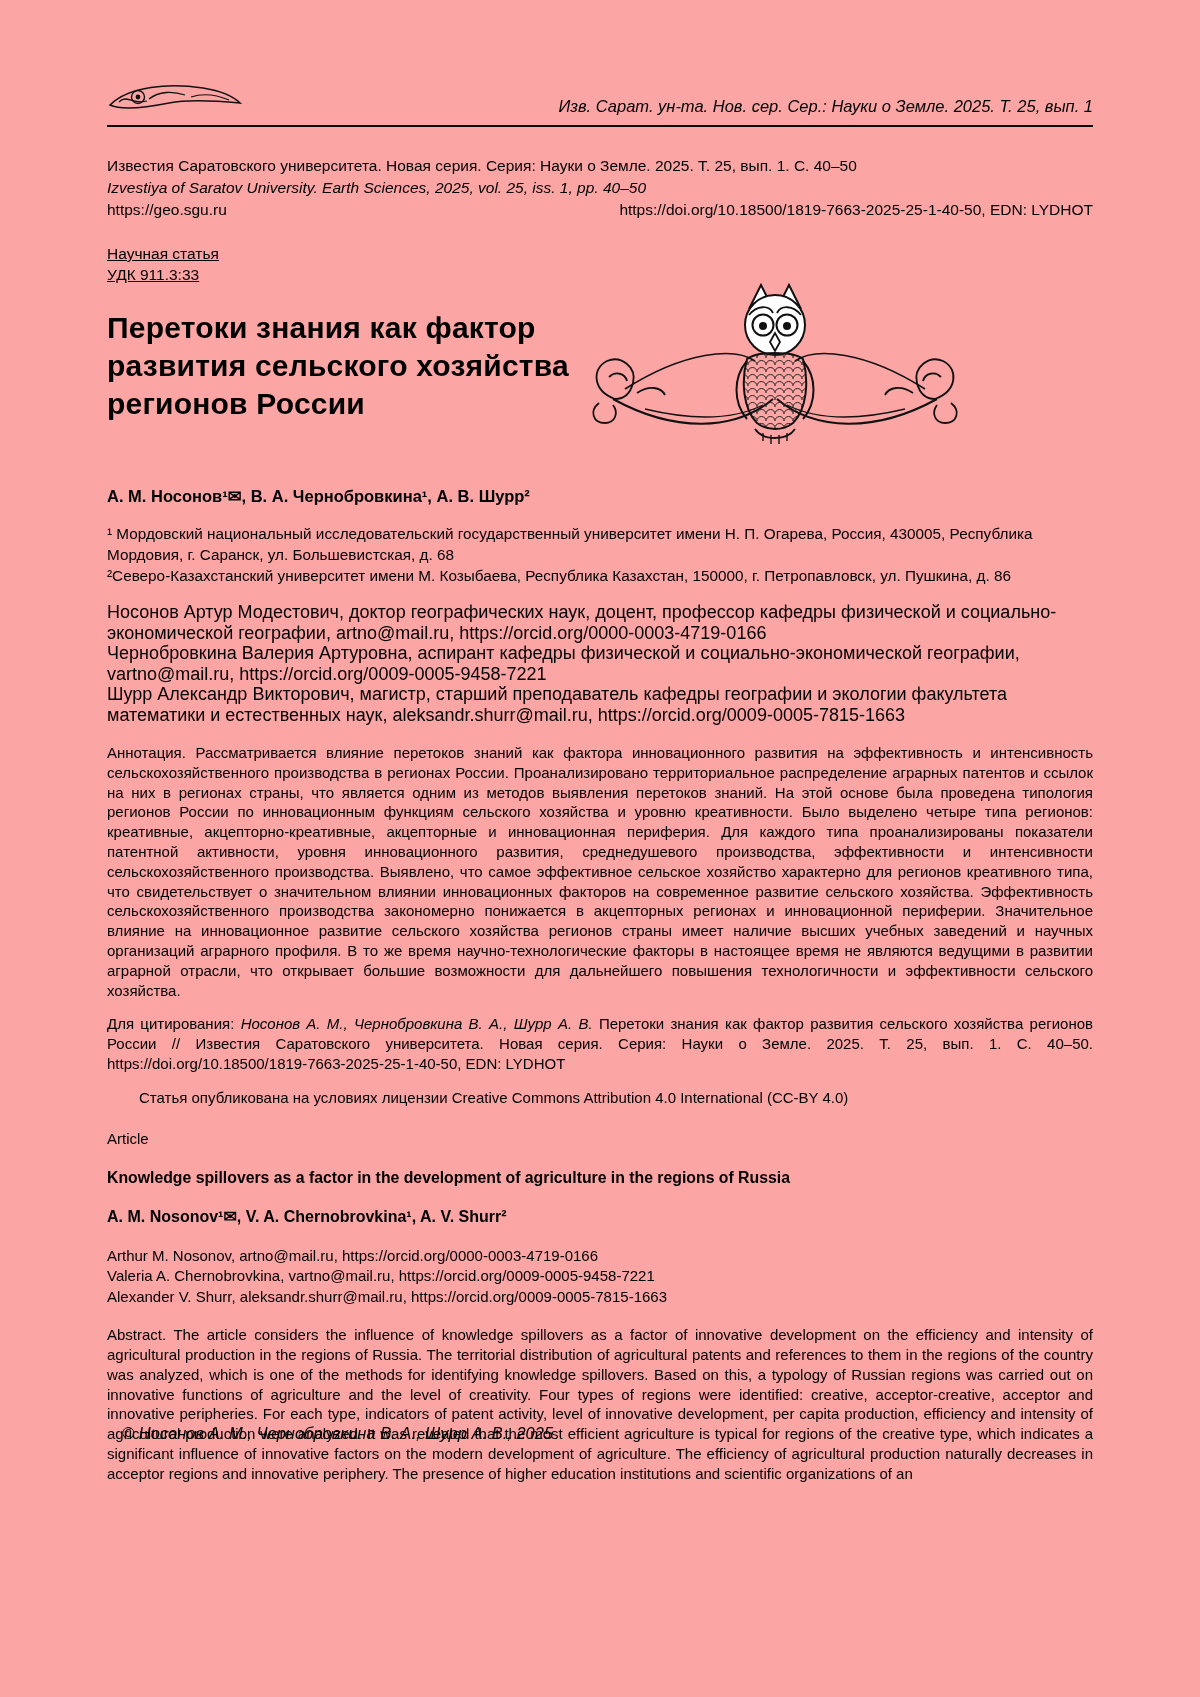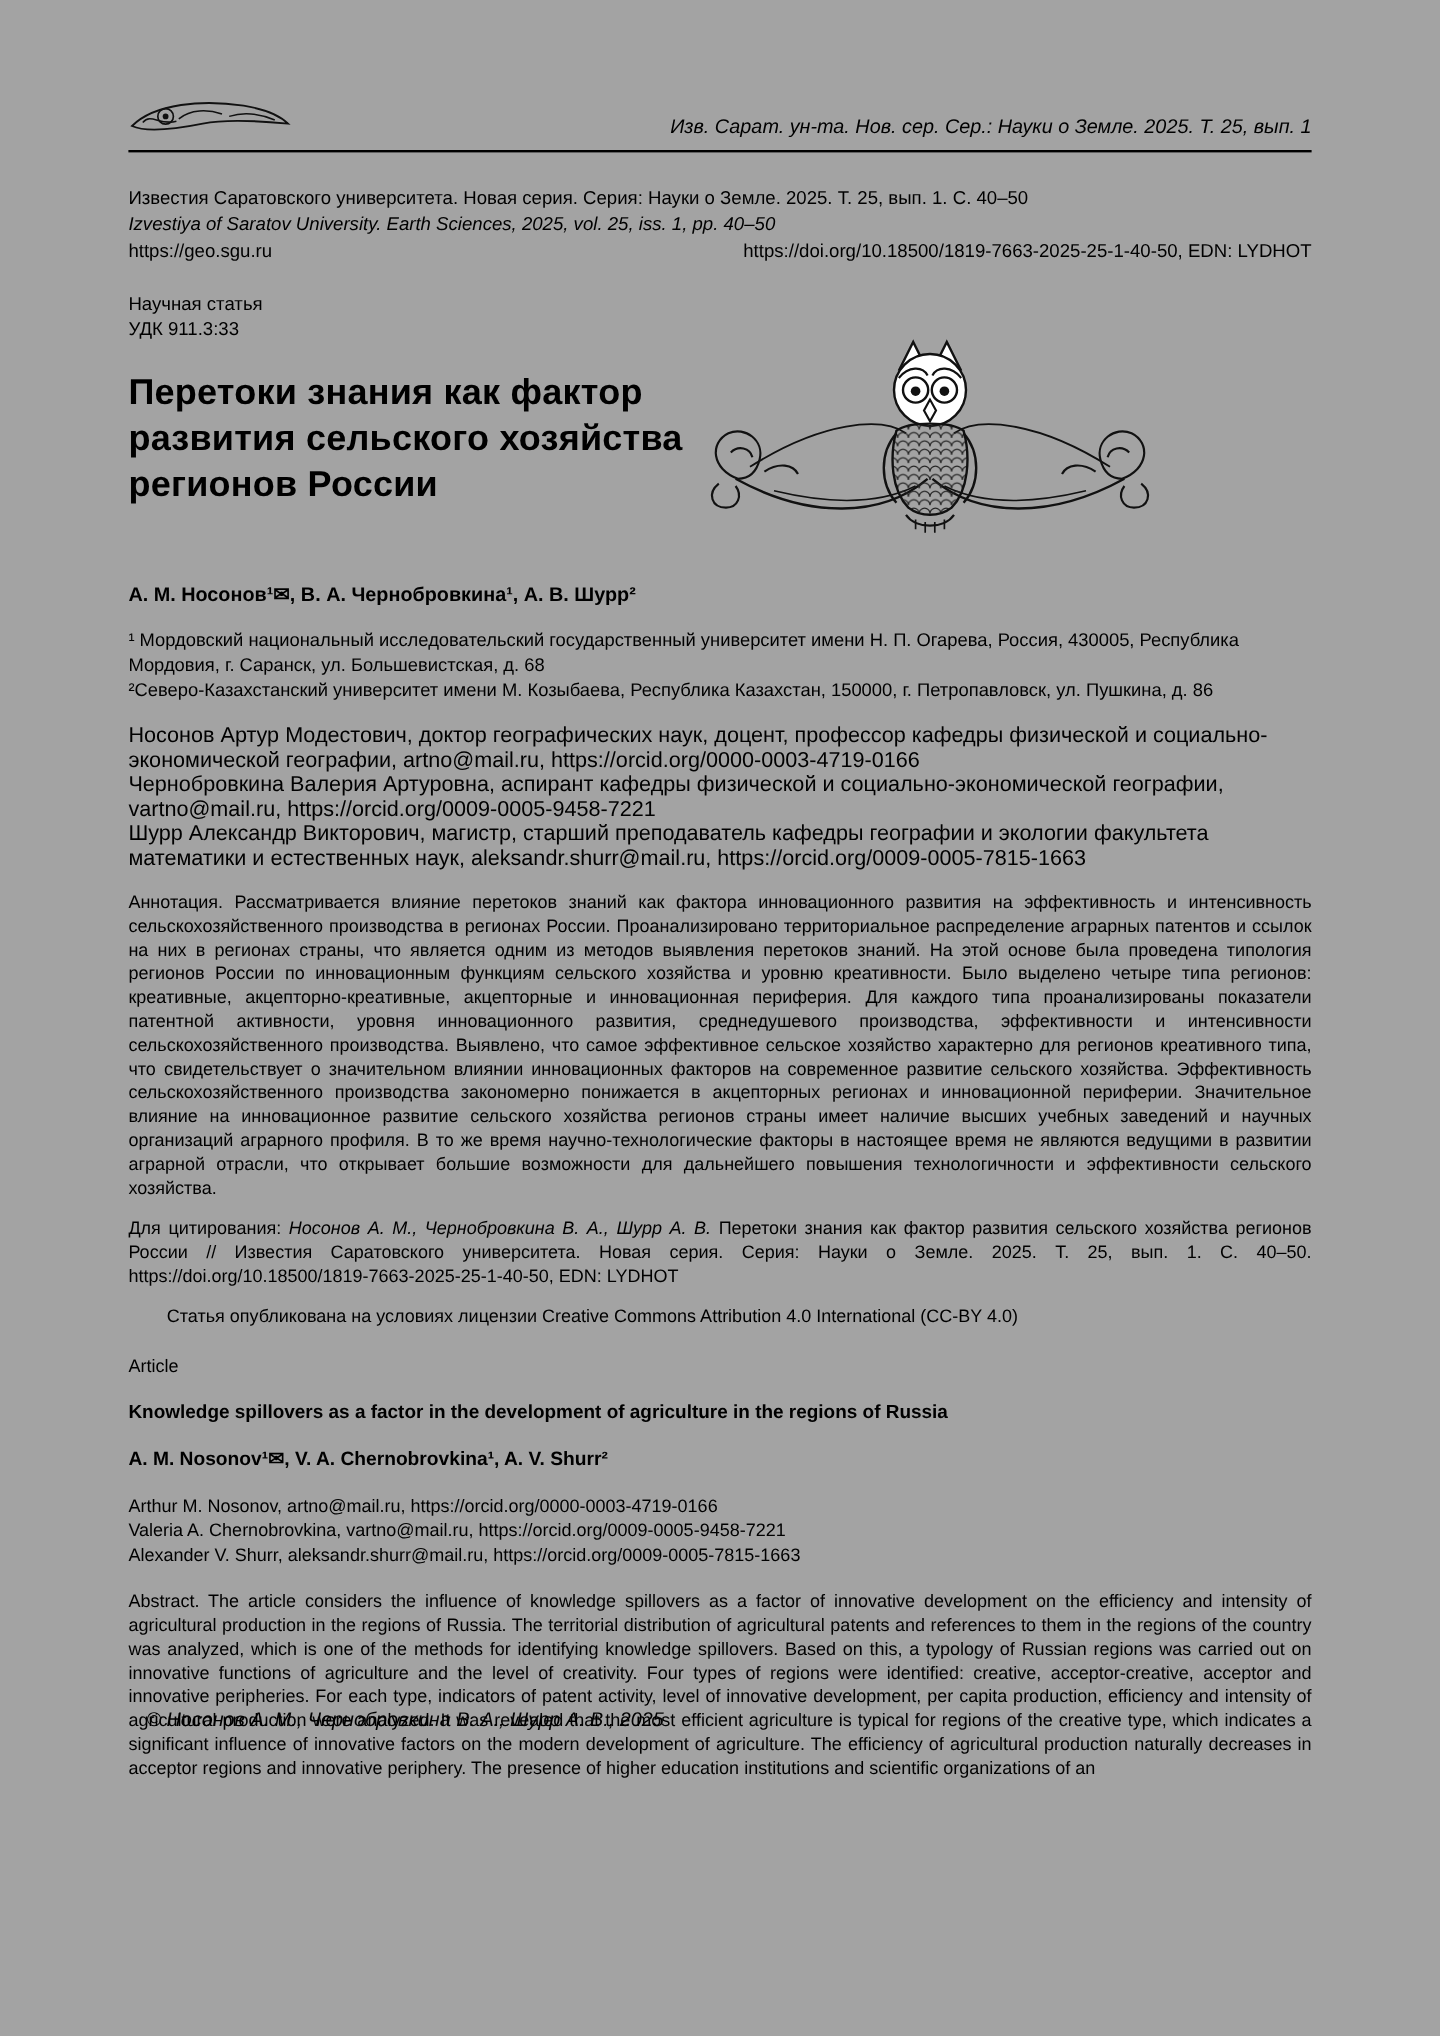--- a/index.html
+++ b/index.html
@@ -1,39 +1,39 @@
 <!DOCTYPE html>
 <html><head>
 <meta charset="utf-8">
 <style>
   html,body{margin:0;padding:0;background:#ffffff;}
   .page{
     position:relative;
     width:1200px;height:1697px;
     box-sizing:border-box;
     padding:80px 107px 0 107px;
-    background:#a3a3a3;
+    background:#fca5a5;
     color:#000;
     font-family:"Liberation Sans",sans-serif;
     overflow:hidden;
   }
   
   .running-head{
     display:flex;align-items:flex-end;justify-content:space-between;
     border-bottom:2px solid #000;
     padding-bottom:9px;
   }
   .rh-text{font-style:italic;font-size:16.5px;white-space:nowrap;}
   .flourish svg{display:block;}
   
   .meta{margin-top:28px;font-size:15.5px;line-height:22px;}
   .meta p{margin:0;}
   .meta .italic{font-style:italic;}
   .meta-row{display:flex;justify-content:space-between;}
-  .type-udk{margin-top:22px;font-size:15.5px;line-height:21px;}
+  .type-udk{margin-top:22px;font-size:15.5px;line-height:21px;text-decoration:underline;}
   .type-udk p{margin:0;}
   
   .title-block{position:relative;margin-top:24px;min-height:170px;}
   .title-block h1{
     margin:0;max-width:500px;
     font-size:30px;line-height:38px;font-weight:700;letter-spacing:.2px;
   }
   .owl{position:absolute;right:128px;top:-28px;}
   
   .authors{margin:6px 0 0;font-weight:700;font-size:16.5px;line-height:22px;}

